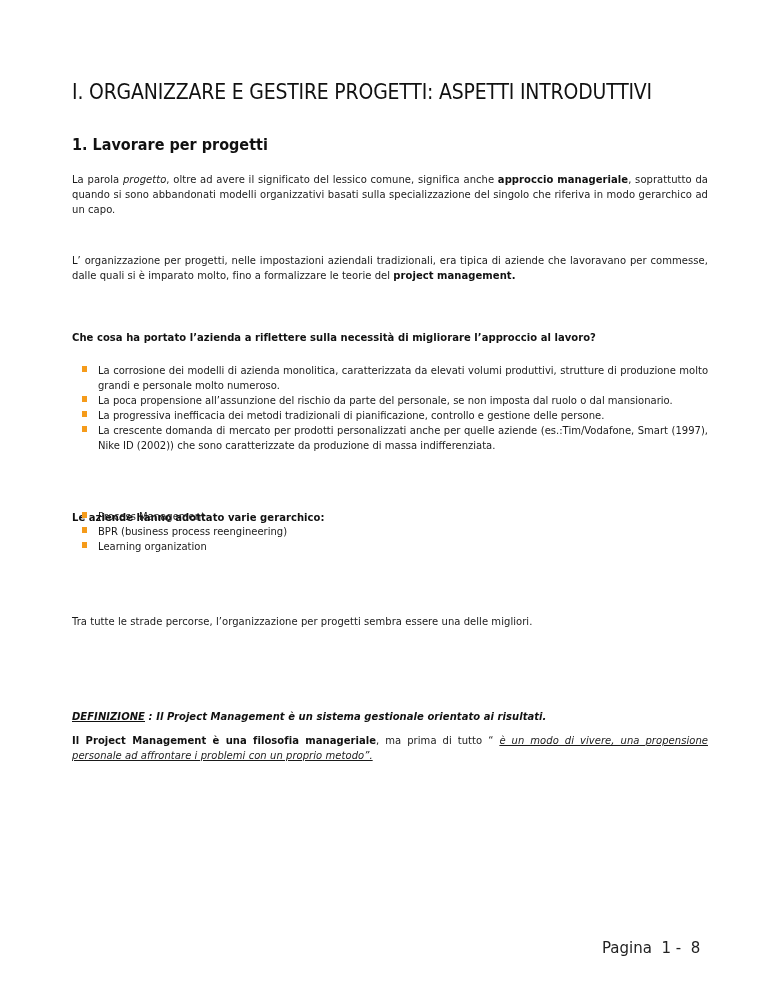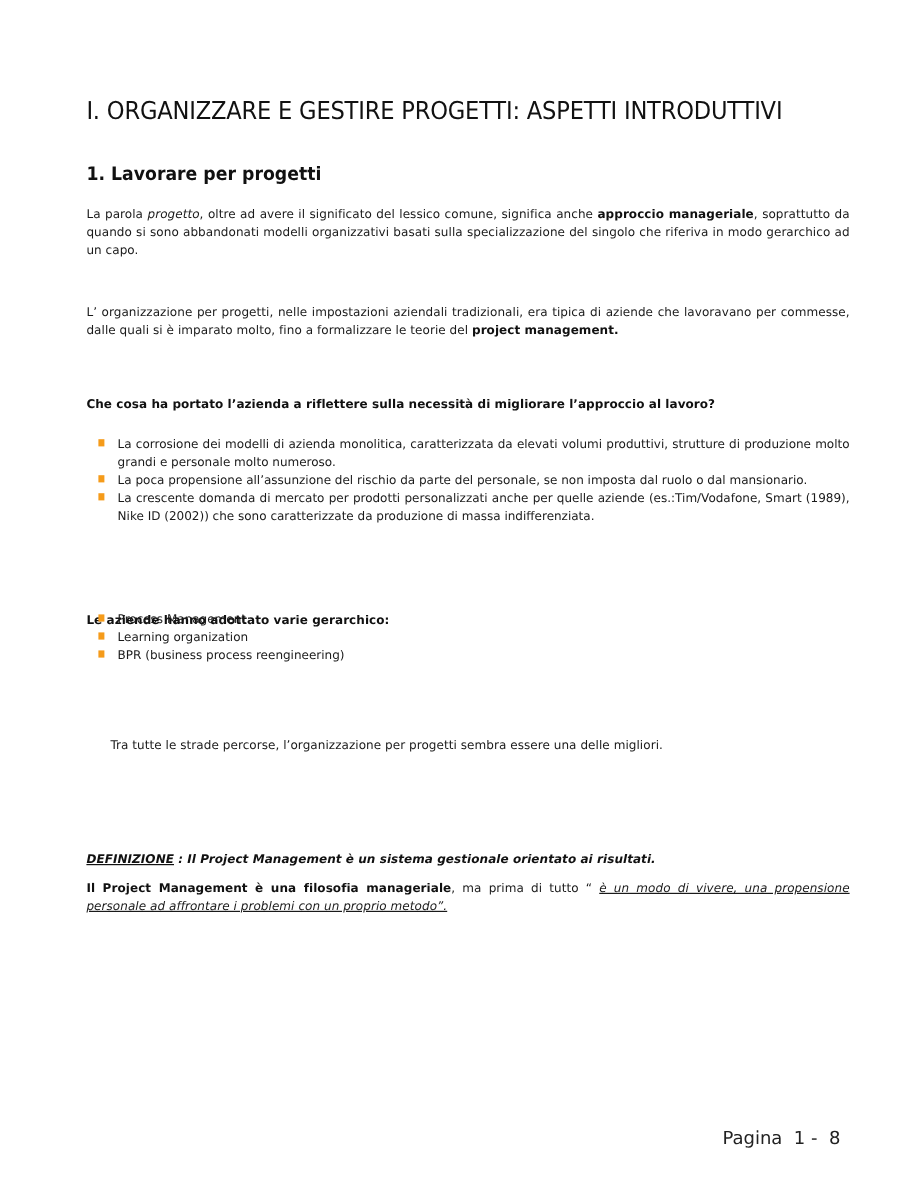--- a/index.html
+++ b/index.html
@@ -85,21 +85,21 @@
       height: 6px;
       background: #f59b1a;
     }
     .bullets li .item-text {
       display: block;
     }
     .list1 { top: 363px; }
     .list2 { top 0; }
     .q2 { top: 510px; font-weight: bold; color: #111; }
     .list2 { top: 509px; }
-    .p3b { top: 614px; margin-left: 20px; }
+    .p3b { top: 614px; }
     .definition {
       top: 671px;
       font-weight: bold;
       font-style: italic;
       color: #111;
       margin-top: 38px;
     }
     .definition .def-label {
       text-decoration: underline;
     }
@@ -133,38 +133,42 @@
     <li>
         <span class="bullet-icon" style="background: rgb(245, 155, 26);"></span>
         <span class="item-text">La corrosione dei modelli di azienda monolitica, caratterizzata da elevati volumi produttivi, strutture di produzione molto grandi e personale molto numeroso.</span>
       </li>
     <li>
         <span class="bullet-icon" style="background: rgb(245, 155, 26);"></span>
         <span class="item-text">La poca propensione all’assunzione del rischio da parte del personale, se non imposta dal ruolo o dal mansionario.</span>
       </li>
     <li>
         <span class="bullet-icon" style="background: rgb(245, 155, 26);"></span>
-        <span class="item-text">La crescente domanda di mercato per prodotti personalizzati anche per quelle aziende (es.:Tim/Vodafone, Smart (1989), Nike ID (2002)) che sono caratterizzate da produzione di massa indifferenziata.</span>
+        <span class="item-text">La progressiva inefficacia dei metodi tradizionali di pianificazione, controllo e gestione delle persone.</span>
+      </li>
+    <li>
+        <span class="bullet-icon" style="background: rgb(245, 155, 26);"></span>
+        <span class="item-text">La crescente domanda di mercato per prodotti personalizzati anche per quelle aziende (es.:Tim/Vodafone, Smart (1997), Nike ID (2002)) che sono caratterizzate da produzione di massa indifferenziata.</span>
       </li>
   </ul>
 
   <p class="para q2">Le aziende hanno adottato varie gerarchico:</p>
 
   <ul class="bullets list2">
     <li>
         <span class="bullet-icon" style="background: rgb(245, 155, 26);"></span>
         <span class="item-text">Process Management</span>
       </li>
     <li>
         <span class="bullet-icon" style="background: rgb(245, 155, 26);"></span>
-        <span class="item-text">Learning organization</span>
+        <span class="item-text">BPR (business process reengineering)</span>
       </li>
     <li>
         <span class="bullet-icon" style="background: rgb(245, 155, 26);"></span>
-        <span class="item-text">BPR (business process reengineering)</span>
+        <span class="item-text">Learning organization</span>
       </li>
   </ul>
 
   <p class="para p3b">Tra tutte le strade percorse, l’organizzazione per progetti sembra essere una delle migliori.</p>
 
   <p class="para definition"><span class="def-label">DEFINIZIONE</span><span> : </span><span>Il Project Management è un sistema gestionale orientato ai risultati.</span></p>
 
   <p class="para p4"><b>Il Project Management è una filosofia manageriale</b><span>, ma prima di tutto “ </span><i>è un modo di vivere, una propensione personale ad affrontare i problemi con un proprio metodo”.</i></p>
 
 </div>

